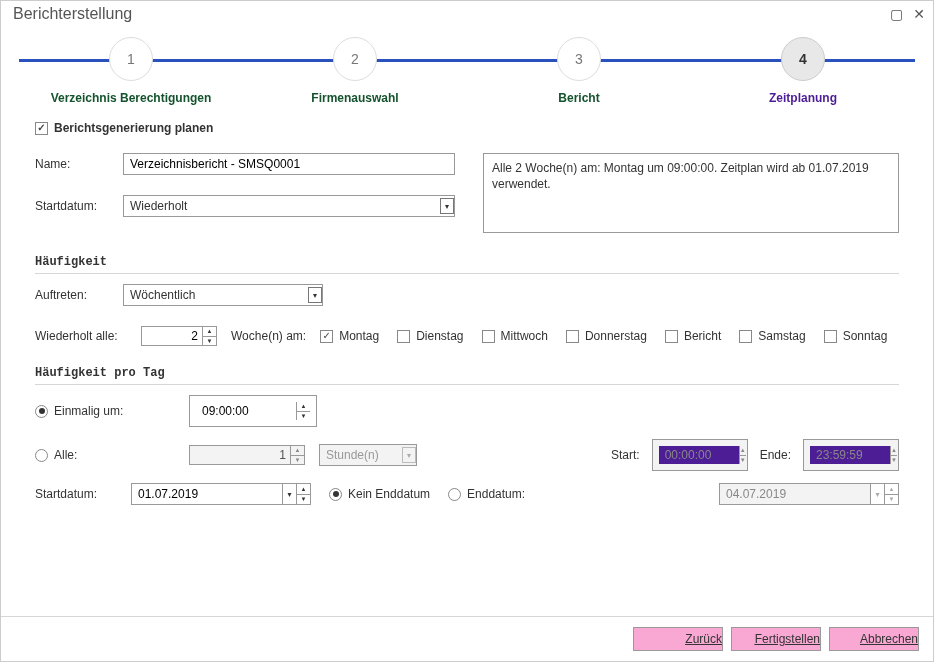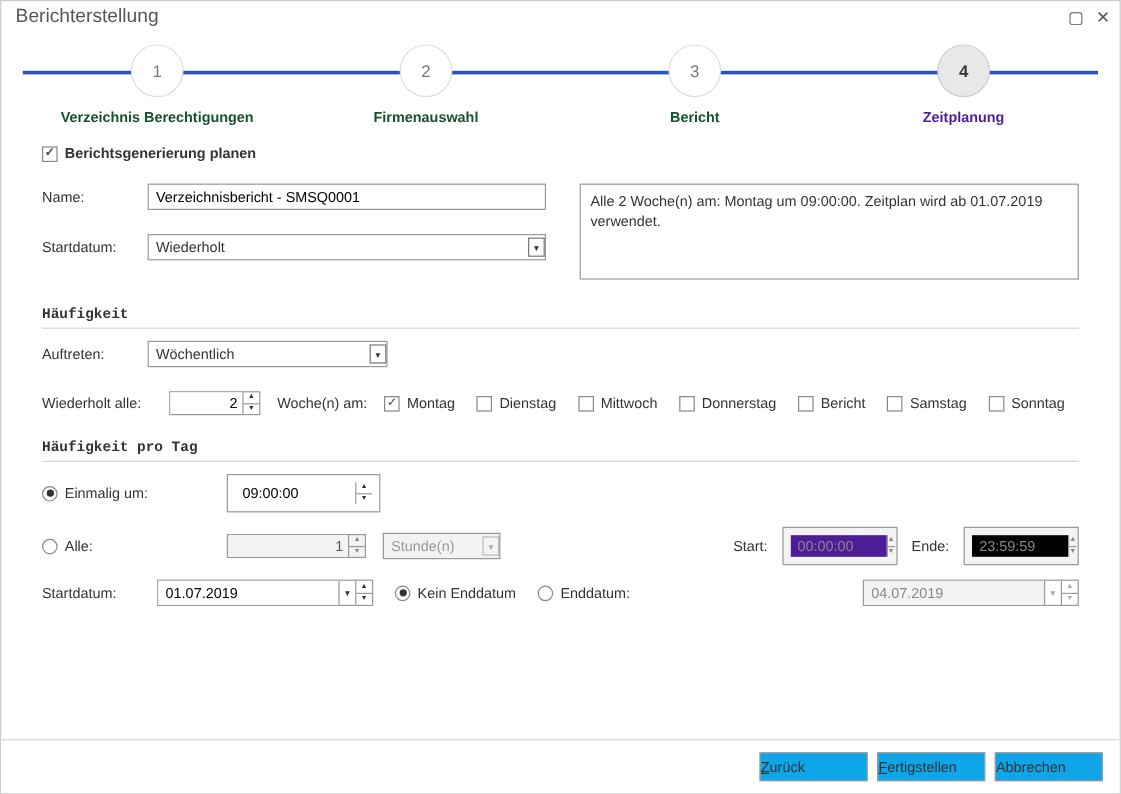--- a/index.html
+++ b/index.html
@@ -279,26 +279,27 @@
     right: 0;
     border-top: 1px solid #d6d6d6;
     padding: 10px 14px;
     display: flex;
     justify-content: flex-end;
     gap: 8px;
     background: #fff;
   }
   .btn {
     border: 1px solid #999;
-    background: #0ea5e9;
+    background: #f9a8d4;
     padding: 4px 0;
     width: 90px;
-    text-align: left;
-    cursor: pointer;
-    font-size: 12px;
+    text-align: right;
+    cursor: pointer;
+    font-size: 12px;
+    text-decoration: underline;
   }
 </style>
 </head>
 <body>
 
 <div class="titlebar">
   <span>Berichterstellung</span>
   <div class="tb-controls">
     <span>▢</span>
     <span>✕</span>
@@ -438,21 +439,21 @@
       <span>Start:</span>
       <div class="timebox disabled" style="width:96px">
         <input type="text" disabled="" style="width: 80px; background: #4c1d95; color: rgb(136, 136, 136);" value="00:00:00">
         <div class="spin-controls">
           <span>▲</span>
           <span>▼</span>
         </div>
       </div>
       <span>Ende:</span>
       <div class="timebox disabled" style="width:96px">
-        <input type="text" disabled="" style="width: 80px; background: #000000; color: rgb(136, 136, 136);" value="23:59:59">
+        <input type="text" disabled="" style="width: 80px; background: #4c1d95; color: rgb(136, 136, 136);" value="23:59:59">
         <div class="spin-controls">
           <span>▲</span>
           <span>▼</span>
         </div>
       </div>
     </div>
   </div>
 
 
   <div class="duration-row">

